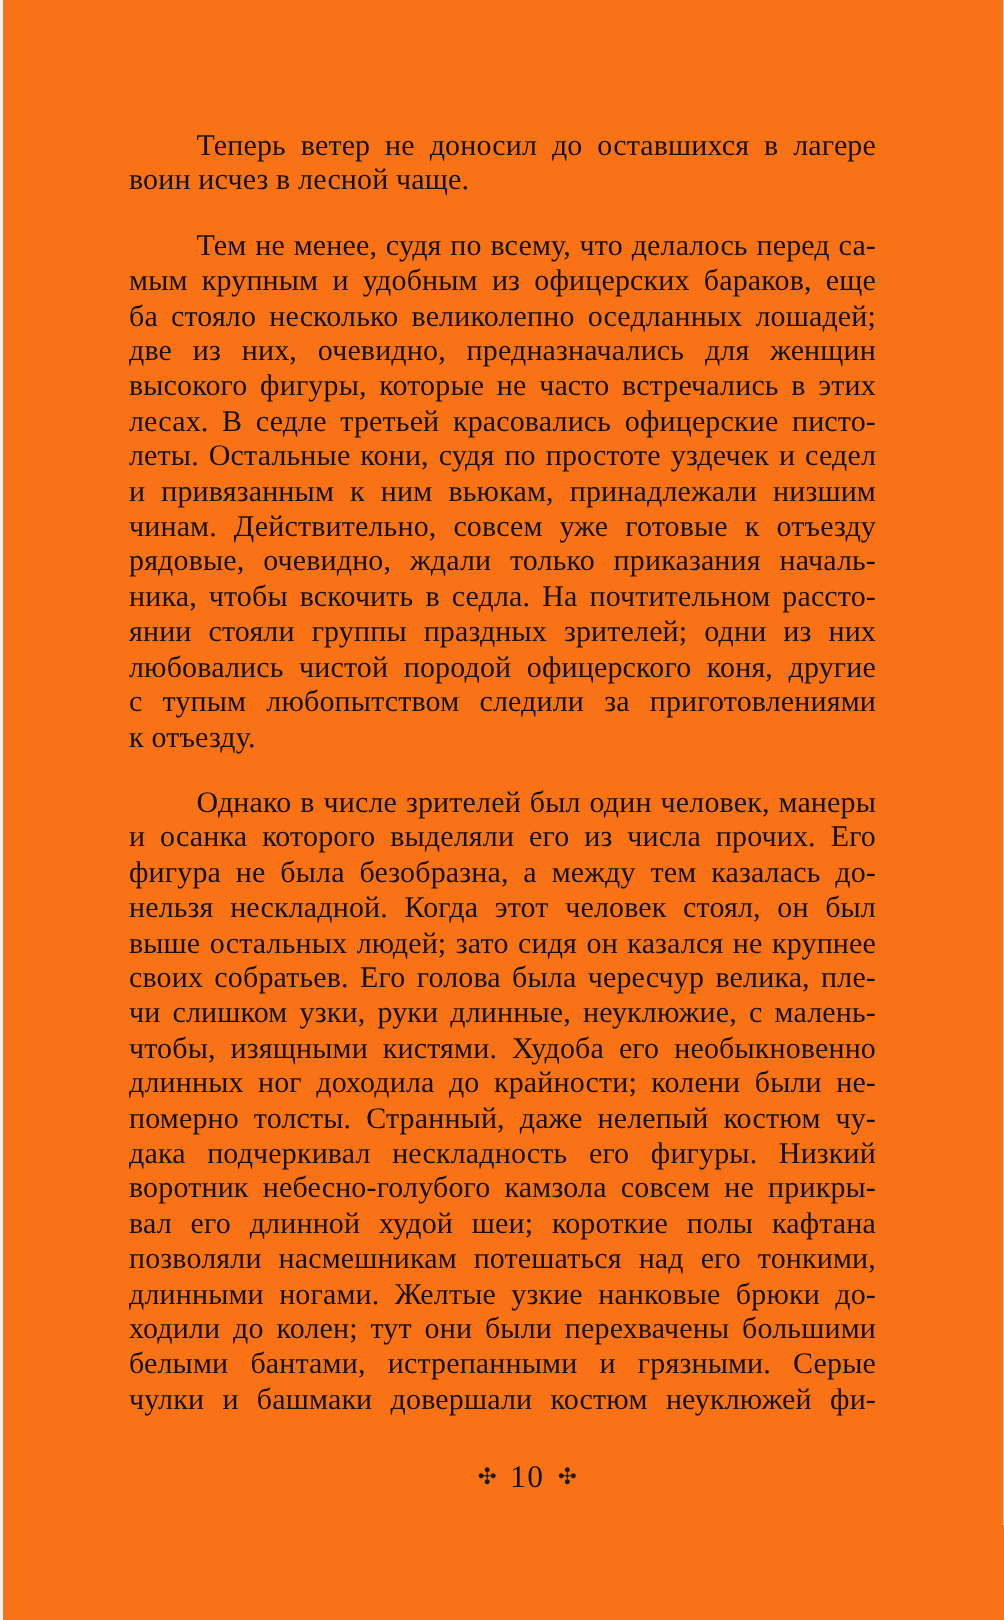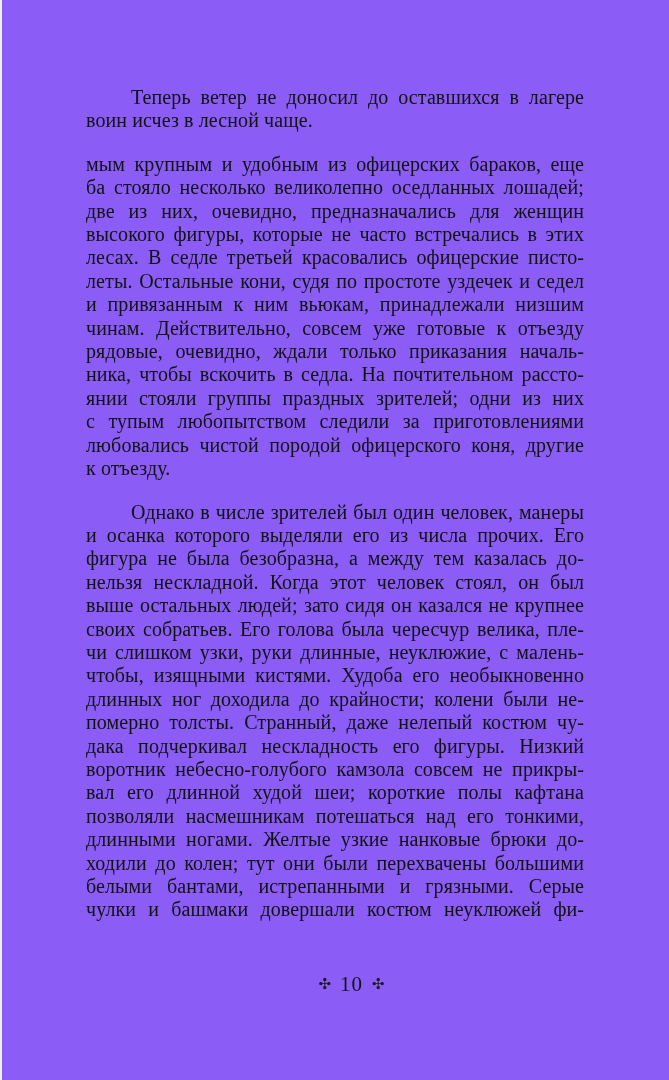--- a/index.html
+++ b/index.html
@@ -4,21 +4,21 @@
 <style>
   html, body {
     margin: 0;
     padding: 0;
     background: #ffffff;
   }
   .page {
     position: relative;
     width: 669px;
     height: 1080px;
-    background: #8b5cf6;
+    background: #f97316;
     overflow: hidden;
     font-family: "Liberation Serif", "DejaVu Serif", serif;
     color: #121212;
   }
   
   .page::before {
     content: "";
     position: absolute;
     left: 0; top: 0; bottom: 0;
     width: 2px;
@@ -82,33 +82,34 @@
   <div class="text-block">
 
     <p class="para">
       </p>
       <div class="line first">Теперь ветер не доносил до оставшихся в лагере</div>
       <div class="line end">воин исчез в лесной чаще.</div>
     <p></p>
 
     <p class="para">
       </p>
+      <div class="line first">Тем не менее, судя по всему, что делалось перед са-</div>
       <div class="line">мым крупным и удобным из офицерских бараков, еще</div>
       <div class="line">ба стояло несколько великолепно оседланных лошадей;</div>
       <div class="line">две из них, очевидно, предназначались для женщин</div>
       <div class="line">высокого фигуры, которые не часто встречались в этих</div>
       <div class="line">лесах. В седле третьей красовались офицерские писто-</div>
       <div class="line">леты. Остальные кони, судя по простоте уздечек и седел</div>
       <div class="line">и привязанным к ним вьюкам, принадлежали низшим</div>
       <div class="line">чинам. Действительно, совсем уже готовые к отъезду</div>
       <div class="line">рядовые, очевидно, ждали только приказания началь-</div>
       <div class="line">ника, чтобы вскочить в седла. На почтительном рассто-</div>
       <div class="line">янии стояли группы праздных зрителей; одни из них</div>
+      <div class="line">любовались чистой породой офицерского коня, другие</div>
       <div class="line">с тупым любопытством следили за приготовлениями</div>
-      <div class="line">любовались чистой породой офицерского коня, другие</div>
       <div class="line end">к отъезду.</div>
     <p></p>
 
     <p class="para">
       </p>
       <div class="line first">Однако в числе зрителей был один человек, манеры</div>
       <div class="line">и осанка которого выделяли его из числа прочих. Его</div>
       <div class="line">фигура не была безобразна, а между тем казалась до-</div>
       <div class="line">нельзя нескладной. Когда этот человек стоял, он был</div>
       <div class="line">выше остальных людей; зато сидя он казался не крупнее</div>

